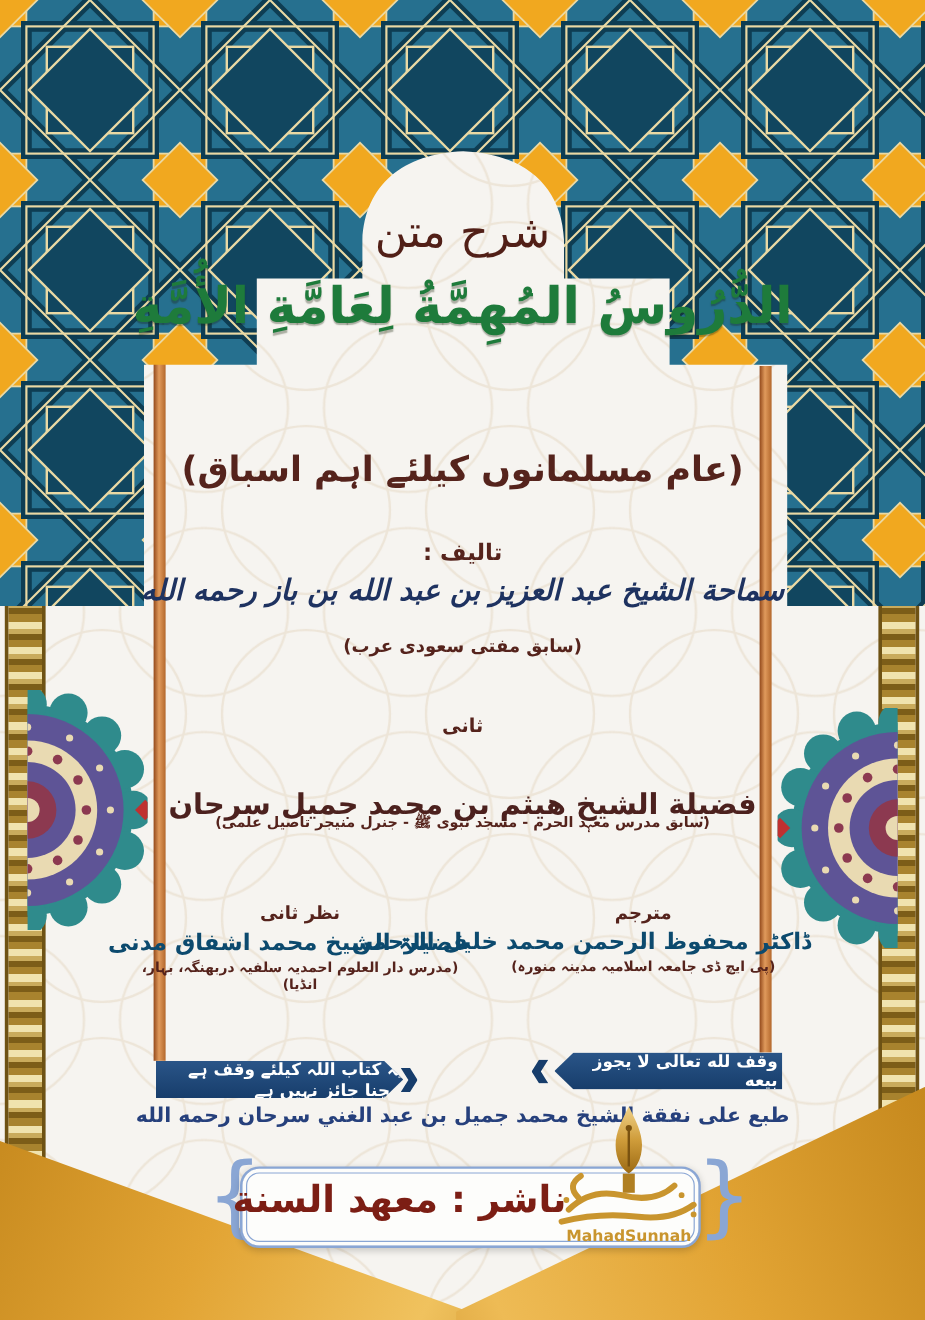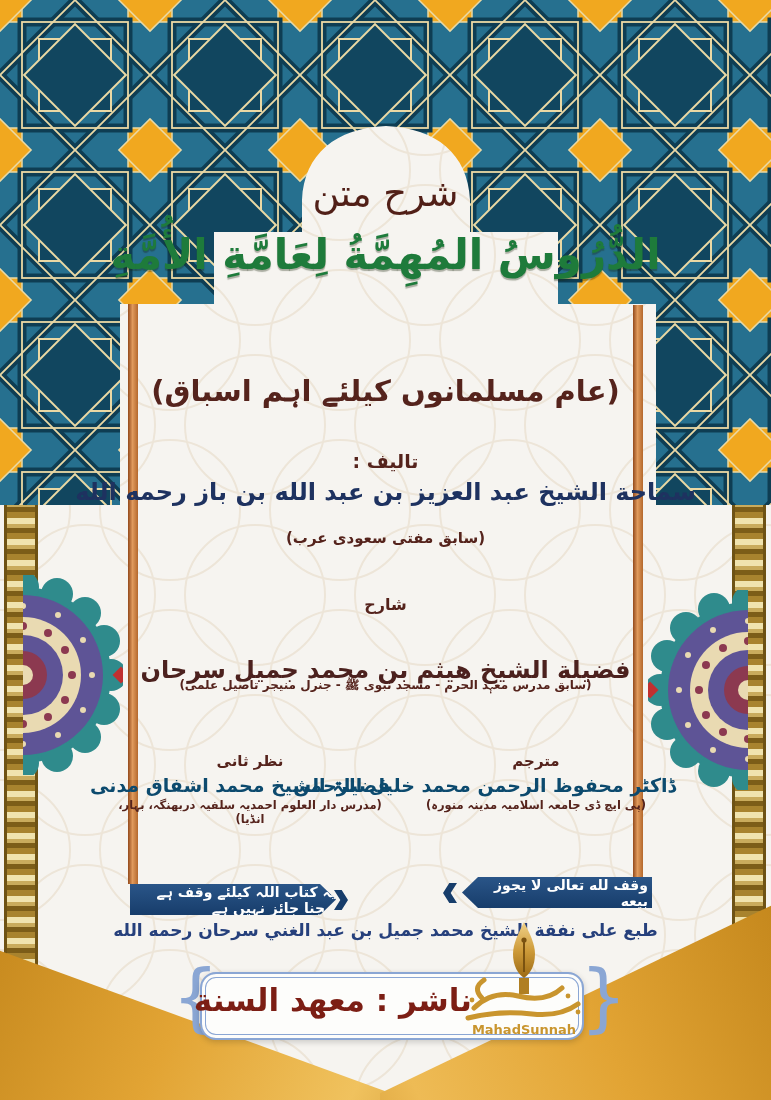--- a/index.html
+++ b/index.html
@@ -23,21 +23,21 @@
   .copper-right{left:633px;top:305px;height:572px;}
   
   .top-pattern{position:absolute;left:0;top:0;z-index:5;}
   
   .t{position:absolute;left:60px;width:651px;text-align:center;direction:rtl;z-index:6;white-space:nowrap;}
   .series-title{top:172px;font-size:37px;font-weight:normal;color:#511f17;}
   .main-title{top:230px;font-size:42px;font-weight:bold;color:#1e7b3b;
               text-shadow:0 2px 1px rgba(30,40,15,.35);}
   .subtitle{top:374px;font-size:29px;font-weight:bold;color:#55231c;}
   .taleef{top:450px;font-size:19px;font-weight:bold;color:#55231c;}
-  .author-name{top:478px;font-size:24px;font-weight:bold;color:#1e3260;}
+  .author-name{top:478px;font-size:24px;font-weight:bold;color:#1e3260;font-style:italic;}
   .author-note{top:529px;font-size:15px;font-weight:bold;color:#55231c;}
   .sharih-label{top:595px;font-size:16px;font-weight:bold;color:#55231c;}
   .sharih-name{top:621px;font-size:24px;font-weight:bold;color:#4c211e;margin-top:35px;}
   .sharih-creds{top:678px;font-size:12px;font-weight:bold;color:#55231c;}
   .col{position:absolute;top:752px;width:280px;text-align:center;direction:rtl;z-index:6;color:#55231c;}
   .col-translator{left:396px;} .col-reviewer{left:110px;}
   .col .label{font-size:15px;font-weight:bold;margin-bottom:4px;}
   .col .name{font-size:19px;font-weight:bold;color:#0c4a6e;margin-bottom:2px;white-space:nowrap;}
   .col .creds{font-size:11.5px;font-weight:bold;}
   
@@ -221,21 +221,21 @@
   </svg>
 
   <div class="t series-title">شرح متن</div>
   <div class="t main-title">الدُّرُوسُ المُهِمَّةُ لِعَامَّةِ الأُمَّةِ</div>
   <div class="t subtitle">(عام مسلمانوں کیلئے اہم اسباق)</div>
 
   <div class="t taleef">تالیف :</div>
   <div class="t author-name">سماحة الشيخ عبد العزيز بن عبد الله بن باز رحمه الله</div>
   <div class="t author-note">(سابق مفتی سعودی عرب)</div>
 
-  <div class="t sharih-label">شارح</div>
+  <div class="t sharih-label">ثانی</div>
   <div class="t sharih-name">فضيلة الشيخ هيثم بن محمد جميل سرحان</div>
   <div class="t sharih-creds">(سابق مدرس معہد الحرم - مسجد نبوی ﷺ - جنرل منیجر تاصیل علمی)</div>
 
   <div class="col col-translator">
     <div class="label">مترجم</div>
     <div class="name">ڈاکٹر محفوظ الرحمن محمد خلیل الرحمن</div>
     <div class="creds">(پی ایچ ڈی جامعہ اسلامیہ مدینہ منورہ)</div>
   </div>
   <div class="col col-reviewer">
     <div class="label">نظر ثانی</div>

